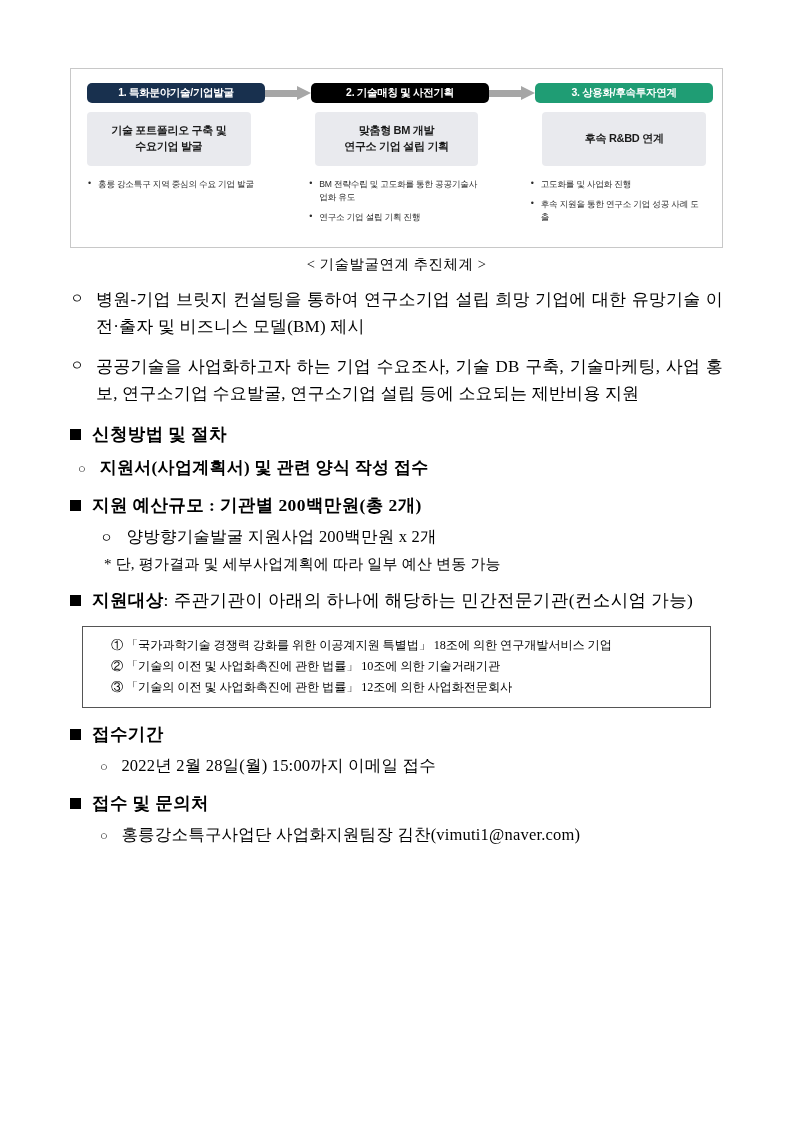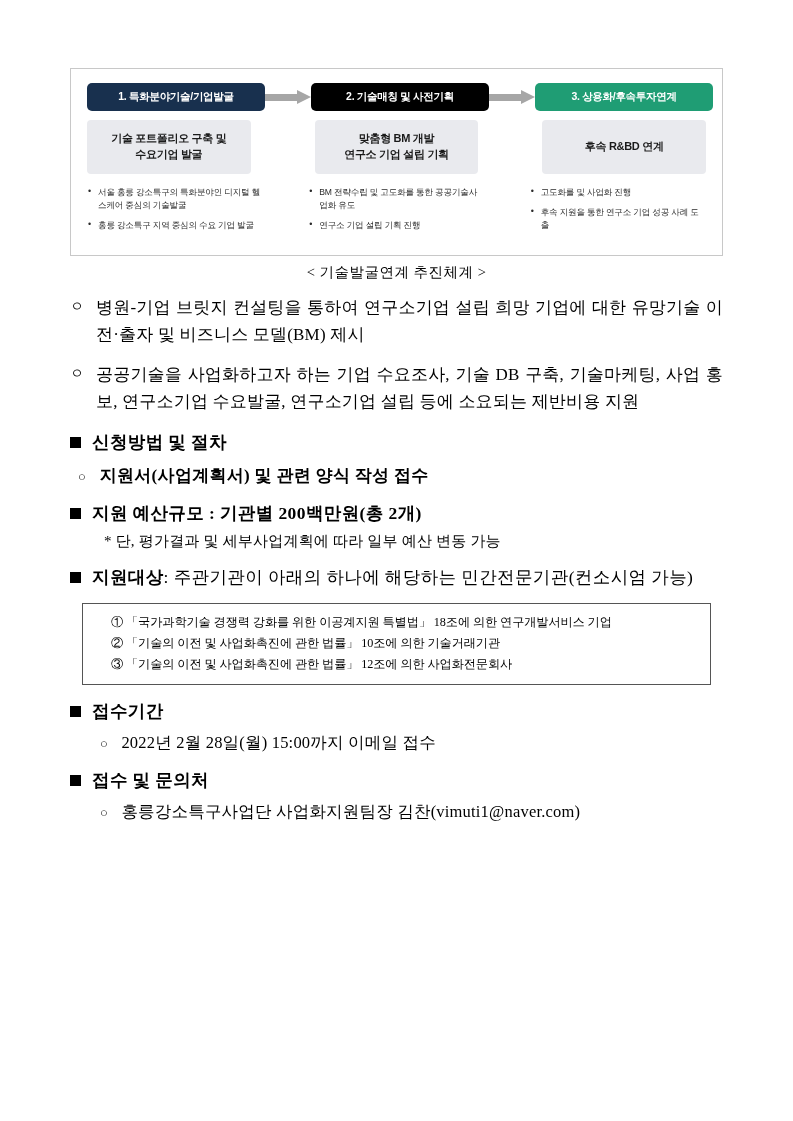--- a/index.html
+++ b/index.html
@@ -34,21 +34,21 @@
   }
   .diag-row-top {
     display: flex;
     align-items: center;
     justify-content: space-between;
     gap: 0px;
   }
   .chip {
     flex: 0 0 auto;
     width: 178px;
-    height: 28px;
+    height: 20px;
     border-radius: 5px;
     color: #ffffff;
     font-family: "Liberation Sans", sans-serif;
     font-weight: bold;
     font-size: 10.5px;
     display: flex;
     align-items: center;
     justify-content: center;
     letter-spacing: -0.3px;
   }
@@ -240,21 +240,20 @@
     <div class="diag-row-mid">
       <div class="panel" style="white-space:pre-line">기술 포트폴리오 구축 및
 수요기업 발굴</div>
       <div class="panel" style="white-space:pre-line">맞춤형 BM 개발
 연구소 기업 설립 기획</div>
       <div class="panel" style="white-space:pre-line">후속 R&amp;BD 연계</div>
     </div>
 
     <div class="diag-row-bot">
       <div class="bullets">
-        <div class="b">서울 홍릉 강소특구의 특화분야인 디지털 헬스케어 중심의 기술발굴</div>
         <div class="b">홍릉 강소특구 지역 중심의 수요 기업 발굴</div>
       </div>
       <div class="bullets">
         <div class="b">BM 전략수립 및 고도화를 통한 공공기술사업화 유도</div>
         <div class="b">연구소 기업 설립 기획 진행</div>
       </div>
       <div class="bullets">
         <div class="b">고도화를 및 사업화 진행</div>
         <div class="b">후속 지원을 통한 연구소 기업 성공 사례 도출</div>
       </div>
@@ -278,20 +277,24 @@
   </div>
   <div class="sub">
     <span class="circ">○</span>
     <span>지원서(사업계획서) 및 관련 양식 작성 접수</span>
   </div>
 
   <div class="sec">
     <span class="sq"></span>
     <span>지원 예산규모 : 기관별 200백만원(총 2개)</span>
   </div>
+  <div class="sub-o">
+    <span class="circ">ㅇ</span>
+    <span>양방향기술발굴 지원사업 200백만원 x 2개</span>
+  </div>
   <div class="note">* 단, 평가결과 및 세부사업계획에 따라 일부 예산 변동 가능</div>
 
   <div class="sec">
     <span class="sq"></span>
     <span>지원대상</span>
     <span class="sec-normal"> : 주관기관이 아래의 하나에 해당하는 민간전문기관(컨소시엄 가능)</span>
   </div>
   <div class="boxed">
     <div>① 「국가과학기술 경쟁력 강화를 위한 이공계지원 특별법」 18조에 의한 연구개발서비스 기업</div>
     <div>② 「기술의 이전 및 사업화촉진에 관한 법률」 10조에 의한 기술거래기관</div>

